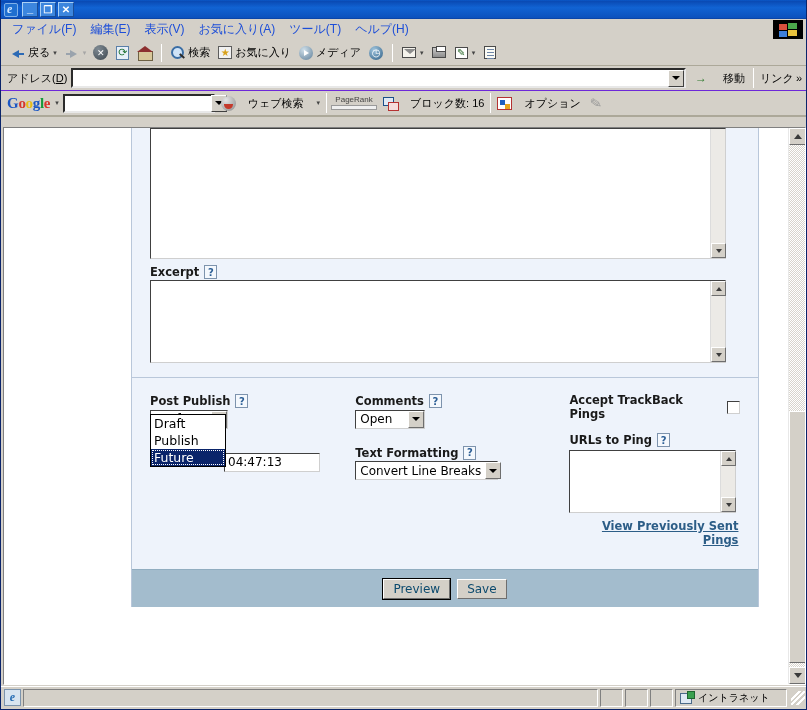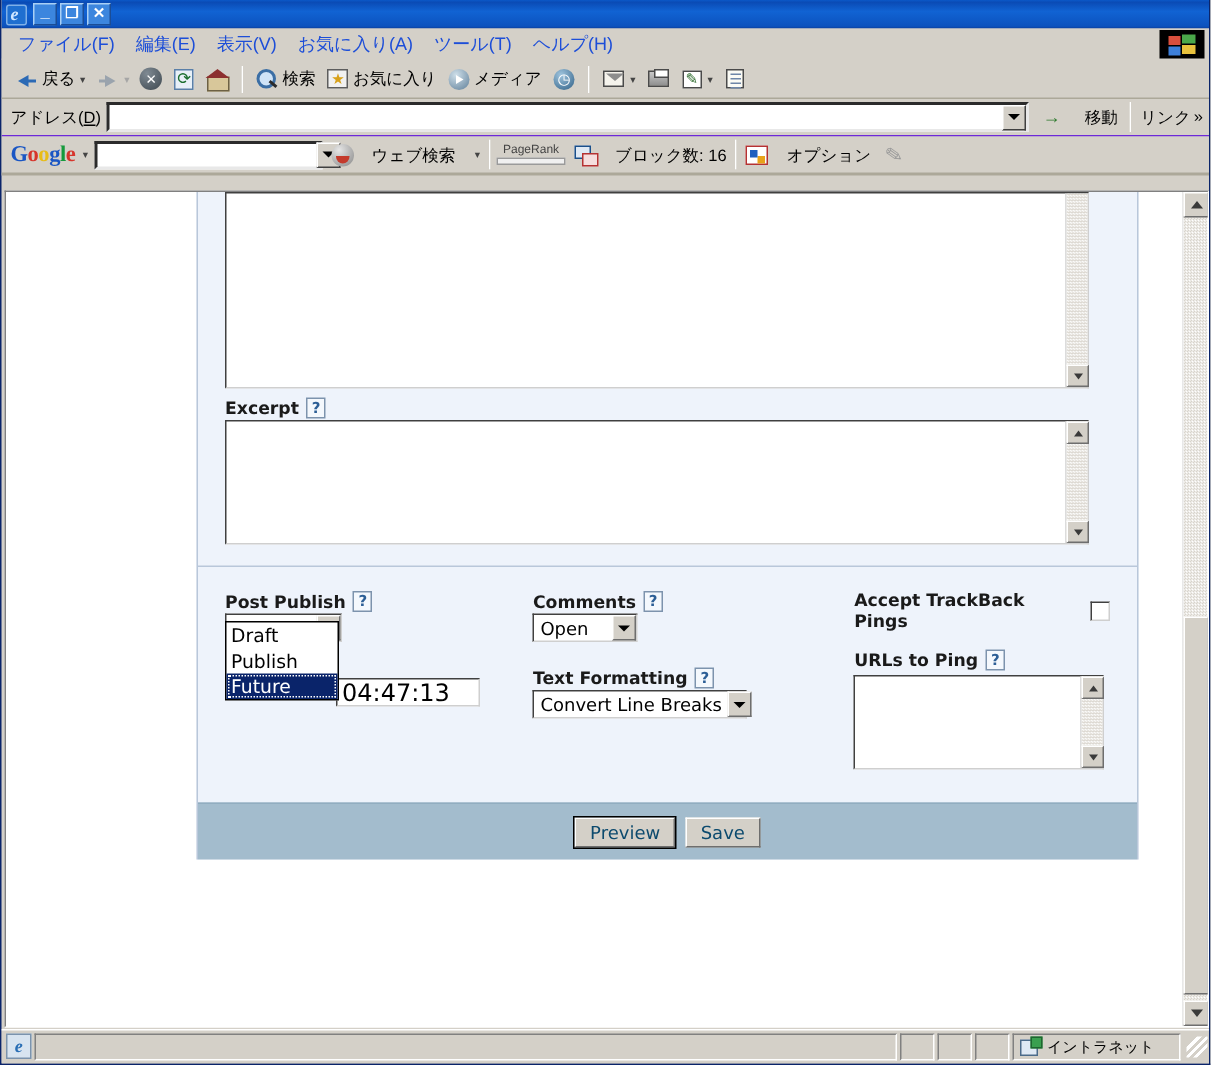--- a/index.html
+++ b/index.html
@@ -394,21 +394,21 @@
   }
   .dd-opt { padding: 1px 3px; color: #000; cursor: default; line-height: 15px; }
   .dd-opt.sel { background: #0a246a; color: #fff; outline: 1px dotted #fff; outline-offset: -2px; }
 
   .date-row { display: flex; align-items: center; gap: 4px; margin-top: 8px; }
   .date-input {
     width: 96px; height: 19px;
     background: #fff;
     border: 1px solid;
     border-color: #404040 #cfcfcf #cfcfcf #404040;
-    font-size: 16px; padding-left: 3px;
+    font-size: 12px; padding-left: 3px;
     display: flex; align-items: center;
     font-family: "DejaVu Sans", sans-serif;
   }
 
   .chk {
     width: 13px; height: 13px;
     background: #fff;
     border: 1px solid;
     border-color: #404040 #cfcfcf #cfcfcf #404040;
     cursor: default; flex: 0 0 auto;
@@ -749,20 +749,21 @@
               <div class="ta-body"></div>
               <div class="vscroll">
                 <div class="sc-btn up">
                     <i></i>
                   </div>
                 <div class="sc-btn down">
                     <i></i>
                   </div>
               </div>
             </div>
+            <a class="ping-link">View Previously Sent Pings</a>
           </div>
         </div>
 
         <div class="footer-bar">
           <div class="btn default">Preview</div>
           <div class="btn">Save</div>
         </div>
       </div>
 
     </div>

